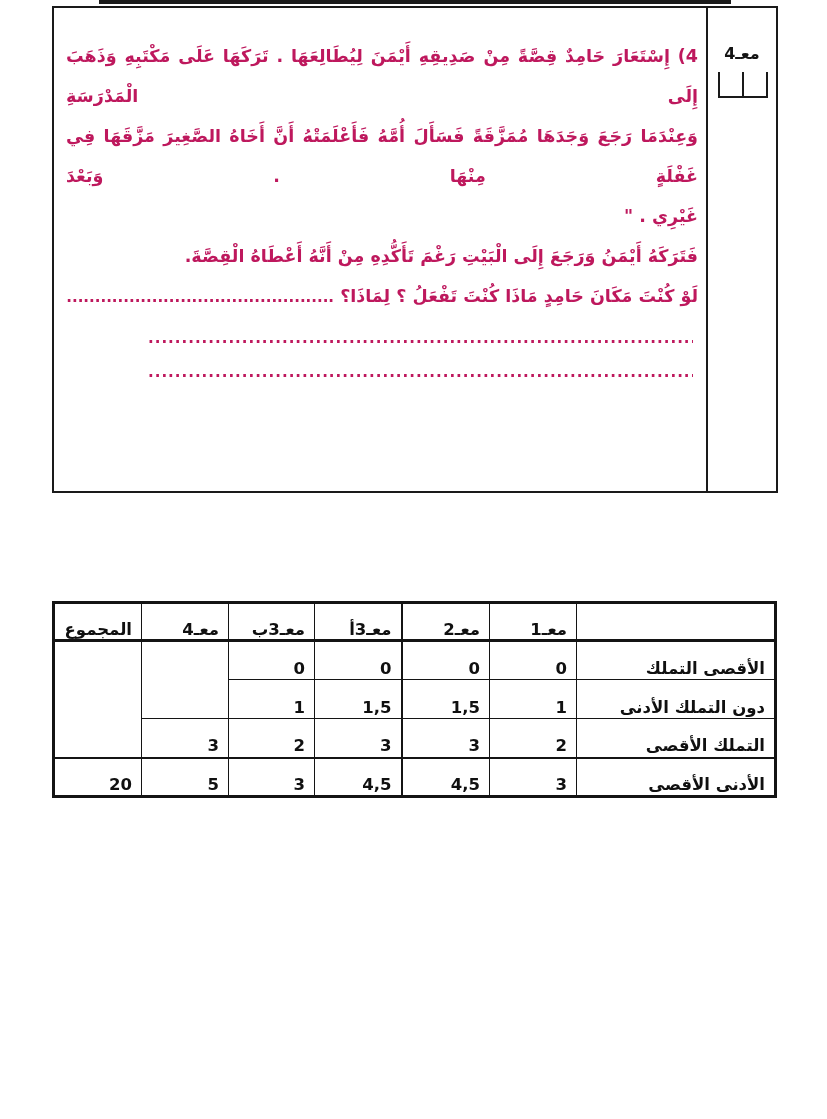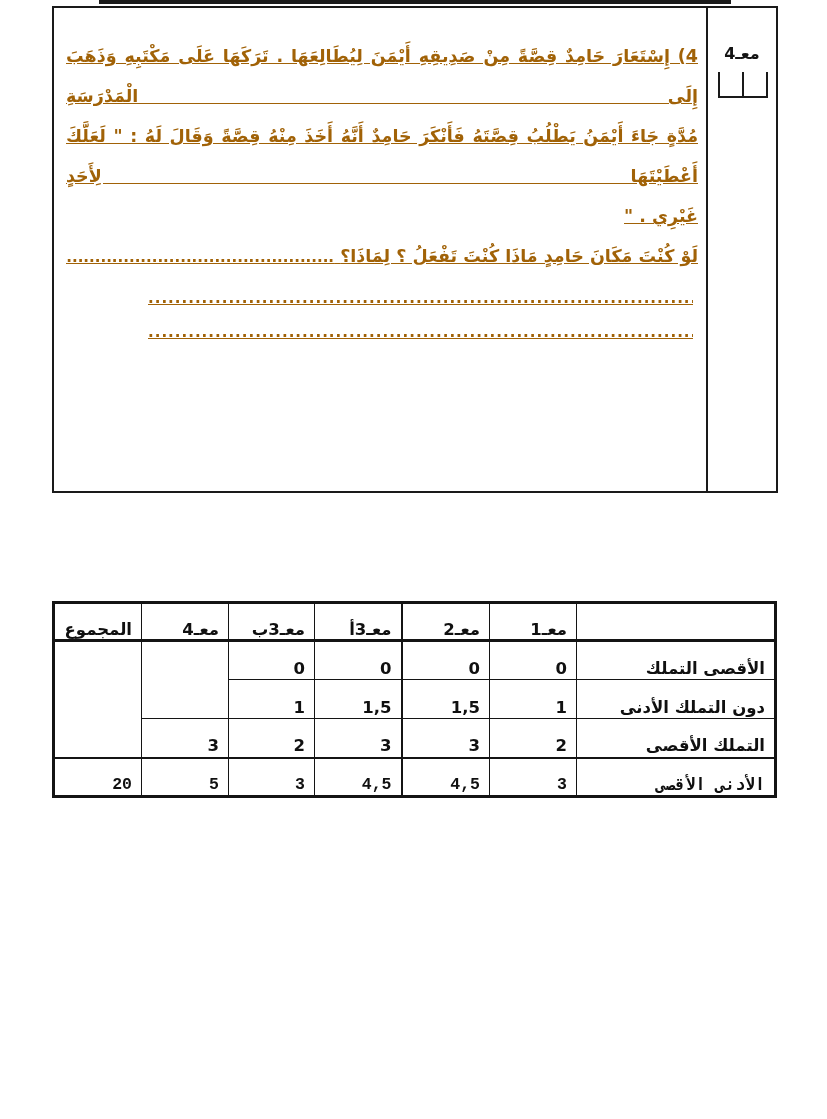--- a/index.html
+++ b/index.html
@@ -38,21 +38,21 @@
   }
   .score-cell{
     flex:1;border-left:2px solid #1a1a1a;border-bottom:2px solid #1a1a1a;
     box-sizing:border-box;
   }
   .score-cell:last-child{border-right:2px solid #1a1a1a;}
   
   .qtext{
     position:absolute;top:28px;right:78px;width:632px;
     direction:rtl;
-    font-weight:bold;font-size:17.5px;line-height:40px;color:#a16207;text-decoration:underline;
+    font-weight:bold;font-size:17.5px;line-height:40px;color:#be185d;
   }
   .tline{white-space:normal;}
   .tline.just{text-align:justify;text-align-last:justify;}
   .tline.right{text-align:right;}
   .qline{
     text-align:right;white-space:nowrap;overflow:hidden;
   }
   .qline .lead-dots{letter-spacing:1px;font-size:15px;}
   .dotline{
     width:545px;margin:8px 5px 0 auto;height:26px;
@@ -68,21 +68,21 @@
   }
   .rubric td,.rubric th{
     border:1.5px solid #141414;
     height:39px;box-sizing:border-box;
     padding:16px 9px 0 4px;
     text-align:right;vertical-align:middle;
     font-weight:bold;
   }
   .rubric{border:3px solid #141414;}
   .rubric thead th{border-bottom:3px solid #141414;height:38px;}
-  .rubric tr.lastrow td{border-top:2.5px solid #141414;font-family:Liberation Mono, monospace;}
+  .rubric tr.lastrow td{border-top:2.5px solid #141414;}
   .rubric .thickR{border-right-width:2.5px;}
   .rubric .num{font-size:16.5px;}
 </style>
 </head>
 <body>
 
 <div class="top-remnant"></div>
 
 <div class="qbox">
 
@@ -91,22 +91,23 @@
   <div class="score-col">
     <div class="score-label">معـ4</div>
     <div class="score-cells">
       <div class="score-cell"></div>
       <div class="score-cell"></div>
     </div>
   </div>
 
   <div class="qtext">
     <div class="tline just">4) إِسْتَعَارَ حَامِدٌ قِصَّةً مِنْ صَدِيقِهِ أَيْمَنَ لِيُطَالِعَهَا . تَرَكَهَا عَلَى مَكْتَبِهِ وَذَهَبَ إِلَى الْمَدْرَسَةِ</div>
-    <div class="tline just">مُدَّةٍ جَاءَ أَيْمَنُ يَطْلُبُ قِصَّتَهُ فَأَنْكَرَ حَامِدٌ أَنَّهُ أَخَذَ مِنْهُ قِصَّةً وَقَالَ لَهُ : " لَعَلَّكَ أَعْطَيْتَهَا لِأَحَدٍ</div>
+    <div class="tline just">وَعِنْدَمَا رَجَعَ وَجَدَهَا مُمَزَّقَةً فَسَأَلَ أُمَّهُ فَأَعْلَمَتْهُ أَنَّ أَخَاهُ الصَّغِيرَ مَزَّقَهَا فِي غَفْلَةٍ مِنْهَا . وَبَعْدَ</div>
     <div class="tline right">غَيْرِي . "</div>
+    <div class="tline right">فَتَرَكَهُ أَيْمَنُ وَرَجَعَ إِلَى الْبَيْتِ رَغْمَ تَأَكُّدِهِ مِنْ أَنَّهُ أَعْطَاهُ الْقِصَّةَ.</div>
     <div class="qline">
       <span>لَوْ كُنْتَ مَكَانَ حَامِدٍ مَاذَا كُنْتَ تَفْعَلُ ؟ لِمَاذَا؟</span>
       <span class="lead-dots">......................................................................</span>
     </div>
     <div class="dotline">....................................................................................................................................................................................</div>
     <div class="dotline">....................................................................................................................................................................................</div>
   </div>
 </div>
 
 <table class="rubric" dir="rtl">

